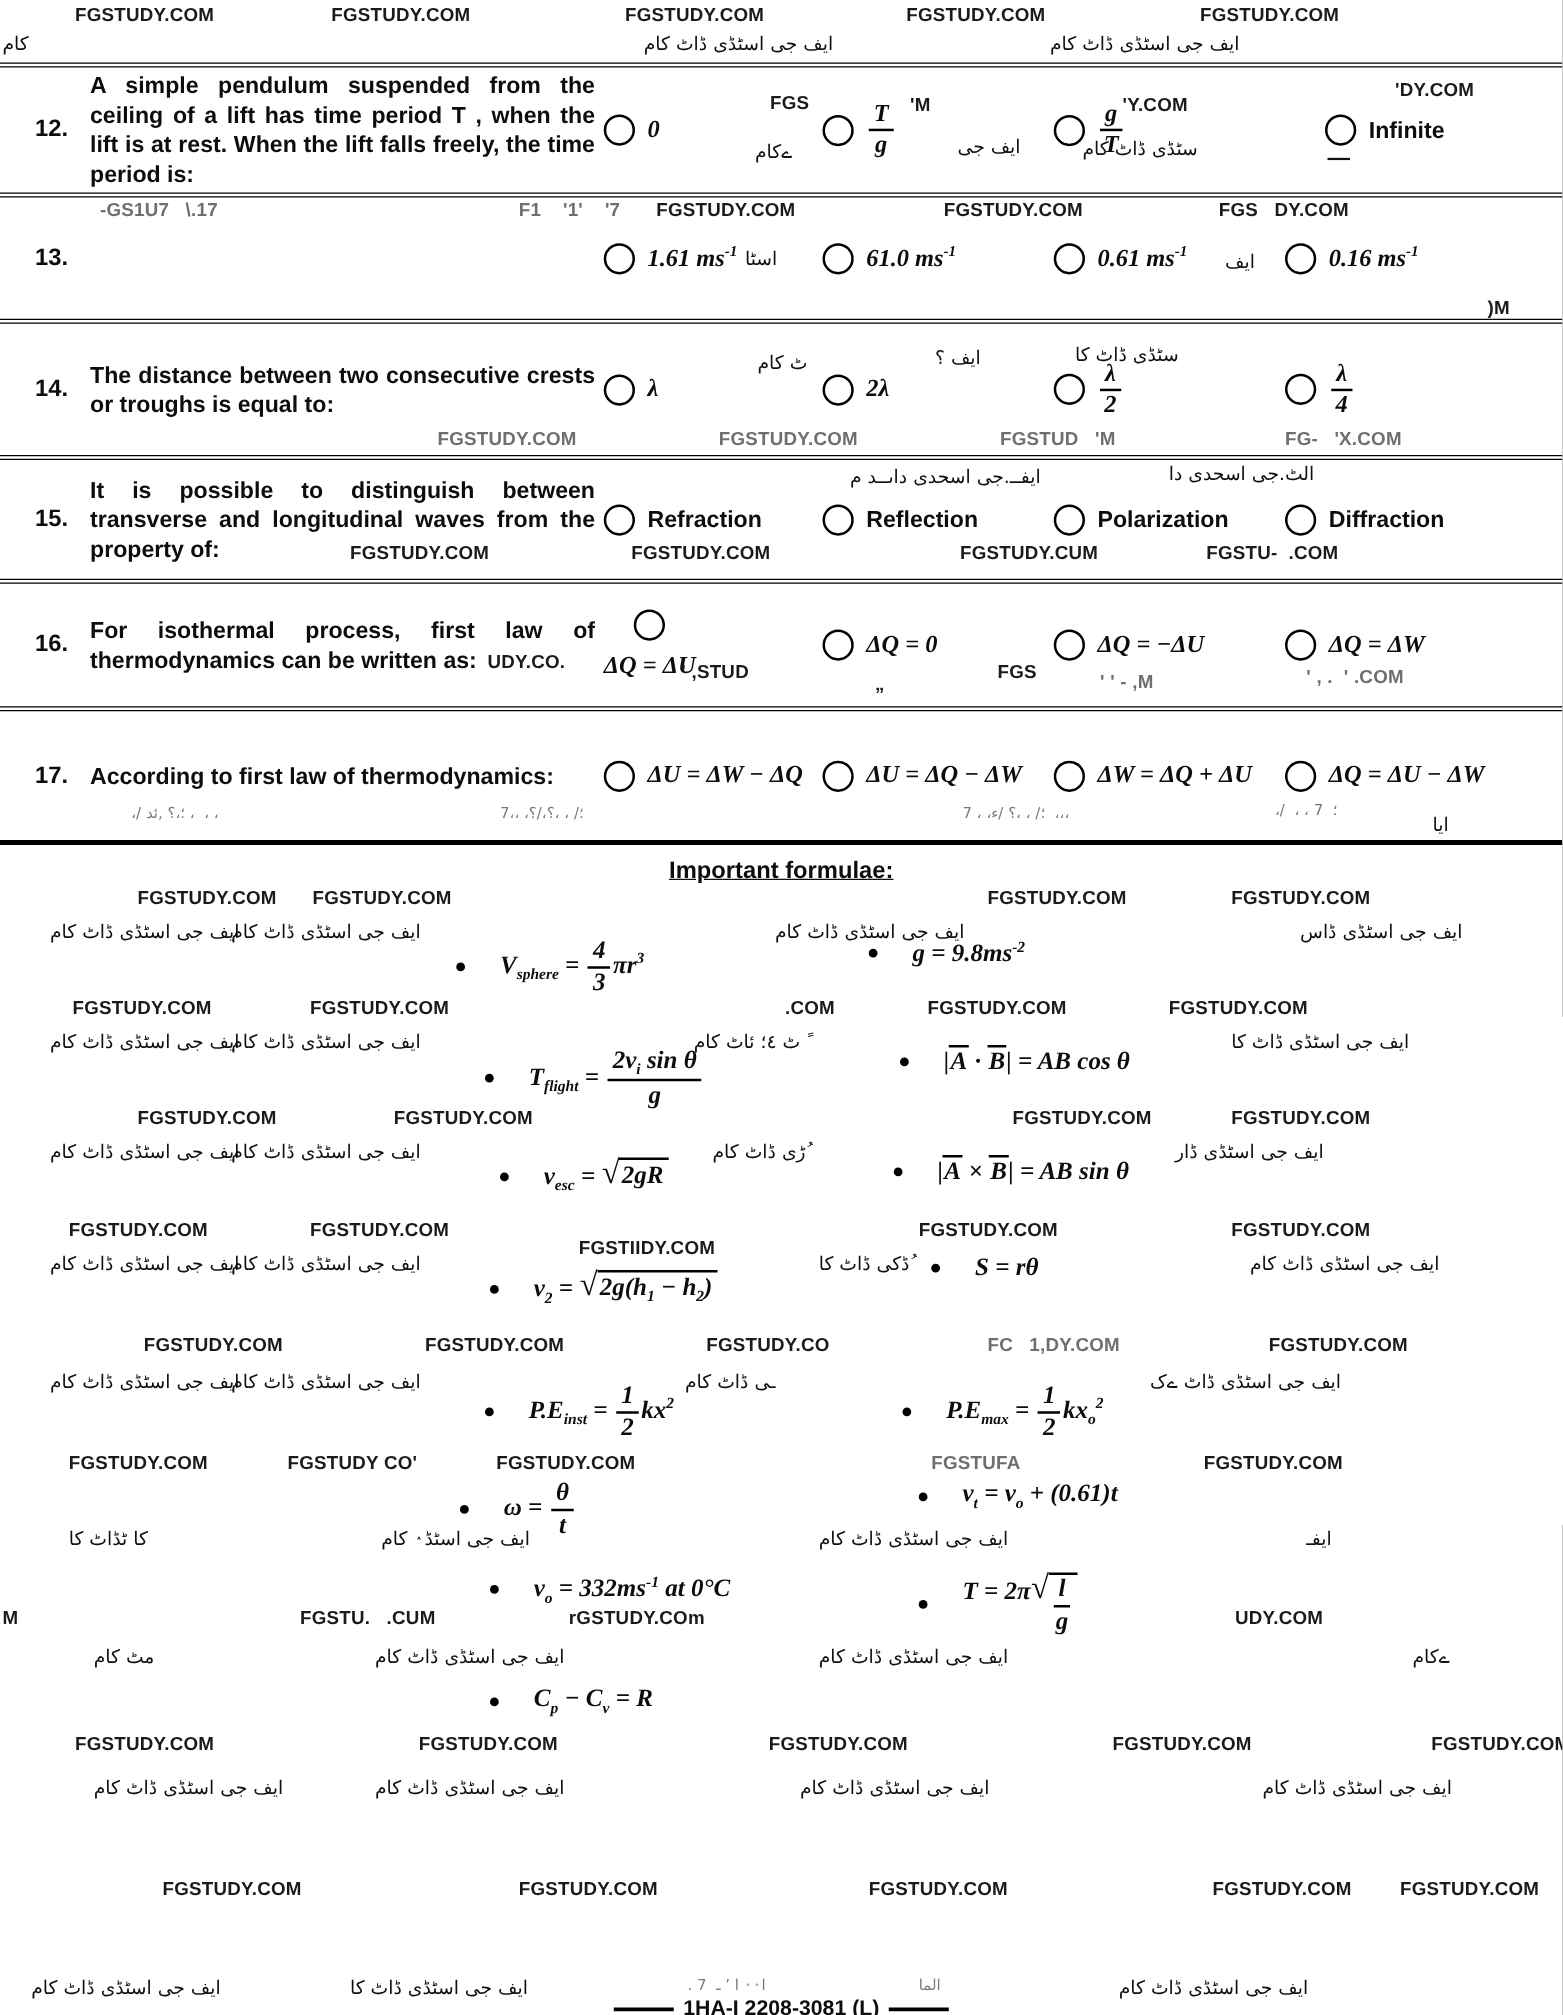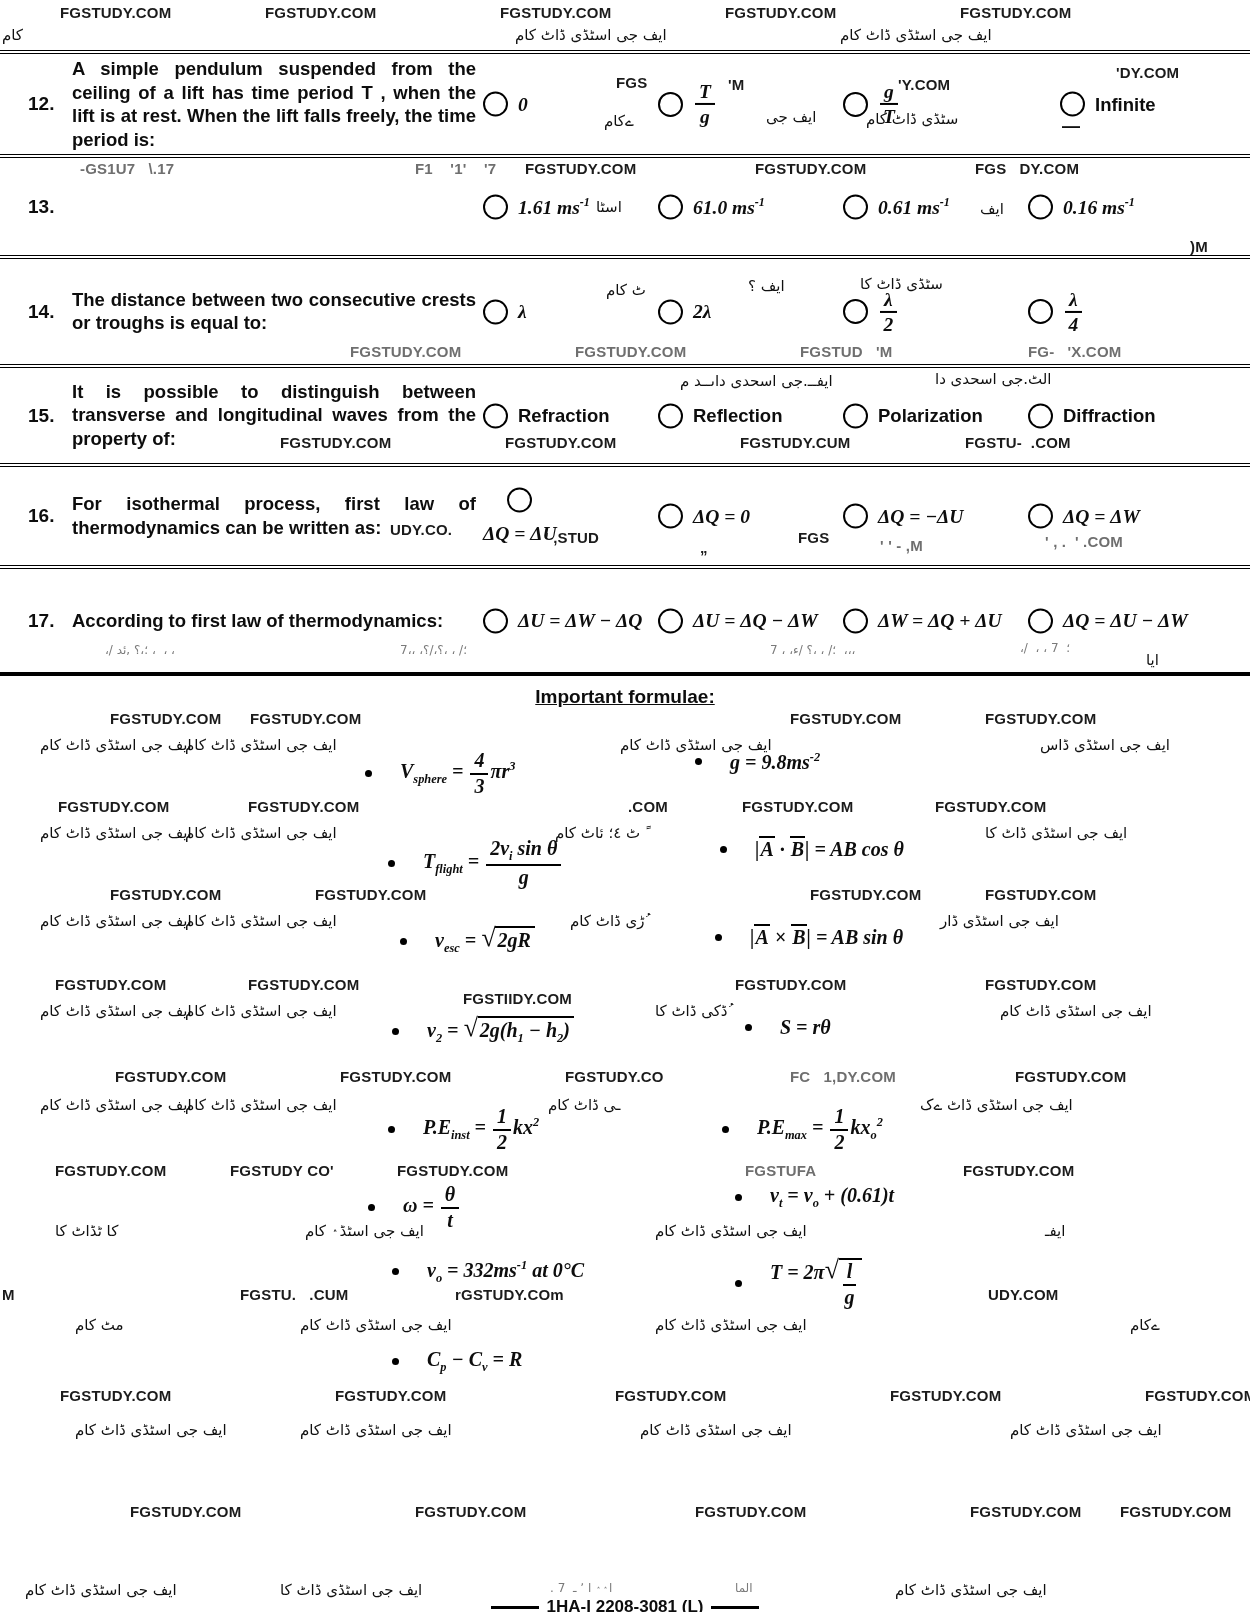--- a/index.html
+++ b/index.html
@@ -169,21 +169,21 @@
           <span class="opt-label plain">Polarization</span>
         </div>
         <div class="opt" style="left: 1028px;">
           <span class="circle"></span>
           <span class="opt-label plain">Diffraction</span>
         </div>
         <span class="abs wm-ur wm-faded" style="left: 680px; top: 4px;">ایفــ.جی اسحدی داٮــد م</span>
         <span class="abs wm-ur wm-faded" style="left: 935px; top: 2px;">الٹ.جی اسحدی دا</span>
         <span class="abs wm-en" style="left: 280px; top: 66px;">FGSTUDY.COM</span>
         <span class="abs wm-en" style="left: 505px; top: 66px;">FGSTUDY.COM</span>
-        <span class="abs wm-en" style="left: 740px; top: 66px;">FGSTUDY.CUM</span>
+        <span class="abs wm-en" style="left: 768px; top: 66px;">FGSTUDY.CUM</span>
         <span class="abs wm-en" style="left: 965px; top: 66px;">FGSTU-  .COM</span>
       </div>
       <div class="q-row" style="height: 98px;">
         <div class="q-num">16.</div>
         <div class="q-text">For isothermal process, first law of thermodynamics can be written as:</div>
         <div class="opt" style="left: 483px; flex-direction: column;">
           <span class="circle"></span>
           <span class="opt-label"><span class="math"><span><span>ΔQ = ΔU</span></span></span></span>
         </div>
         <div class="opt" style="left: 658px;">
@@ -277,21 +277,21 @@
           <span class="abs wm-en" style="left: 55px; top: 2px;">FGSTUDY.COM</span>
           <span class="abs wm-en" style="left: 248px; top: 2px;">FGSTUDY.COM</span>
           <span class="abs wm-en" style="left: 463px; top: 2px; margin-top: 14px;">FGSTIIDY.COM</span>
           <span class="abs wm-en" style="left: 735px; top: 2px;">FGSTUDY.COM</span>
           <span class="abs wm-en" style="left: 985px; top: 2px;">FGSTUDY.COM</span>
           <span class="abs wm-ur" style="left: 40px; top: 28px;">ایف جی اسٹڈی ڈاٹ کام</span>
           <span class="abs wm-ur" style="left: 185px; top: 28px;">ایف جی اسٹڈی ڈاٹ کام</span>
           <span class="abs wm-ur" style="left: 655px; top: 28px;">ُڈکی ڈاٹ کا</span>
           <span class="abs wm-ur" style="left: 1000px; top: 28px;">ایف جی اسٹڈی ڈاٹ کام</span>
           <div class="fx" style="left: 392px; top: 42px;"><span class="bullet"></span><span class="math"><span><span>v</span><sub><span><span>2</span></span></sub><span> = </span><span class="msqrt"><span class="mrdx">√</span><span class="mrad"><span><span>2g(h</span><sub><span><span>1</span></span></sub><span> − h</span><sub><span><span>2</span></span></sub><span>)</span></span></span></span></span></span></div>
-          <div class="fx" style="left: 745px; top: 42px; justify-content: space-between;"><span class="bullet"></span><span class="math"><span><span>S = rθ</span></span></span></div>
+          <div class="fx" style="left: 745px; top: 29px; justify-content: space-between;"><span class="bullet"></span><span class="math"><span><span>S = rθ</span></span></span></div>
         </div>
         <div class="band" style="height: 96px;">
           <span class="abs wm-en" style="left: 115px; top: 6px;">FGSTUDY.COM</span>
           <span class="abs wm-en" style="left: 340px; top: 6px;">FGSTUDY.COM</span>
           <span class="abs wm-en" style="left: 565px; top: 6px;">FGSTUDY.CO</span>
           <span class="abs wm-en wm-faded" style="left: 790px; top: 6px;">FC   1,DY.COM</span>
           <span class="abs wm-en" style="left: 1015px; top: 6px;">FGSTUDY.COM</span>
           <span class="abs wm-ur" style="left: 40px; top: 34px;">ایف جی اسٹڈی ڈاٹ کام</span>
           <span class="abs wm-ur" style="left: 185px; top: 34px;">ایف جی اسٹڈی ڈاٹ کام</span>
           <span class="abs wm-ur" style="left: 548px; top: 34px;">ـی ڈاٹ کام</span>

